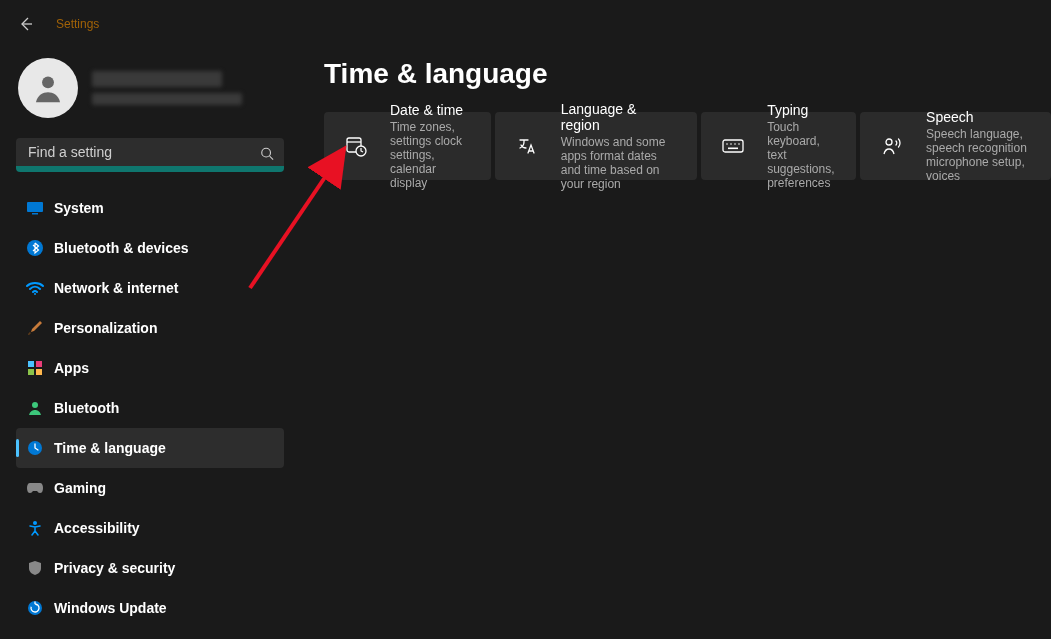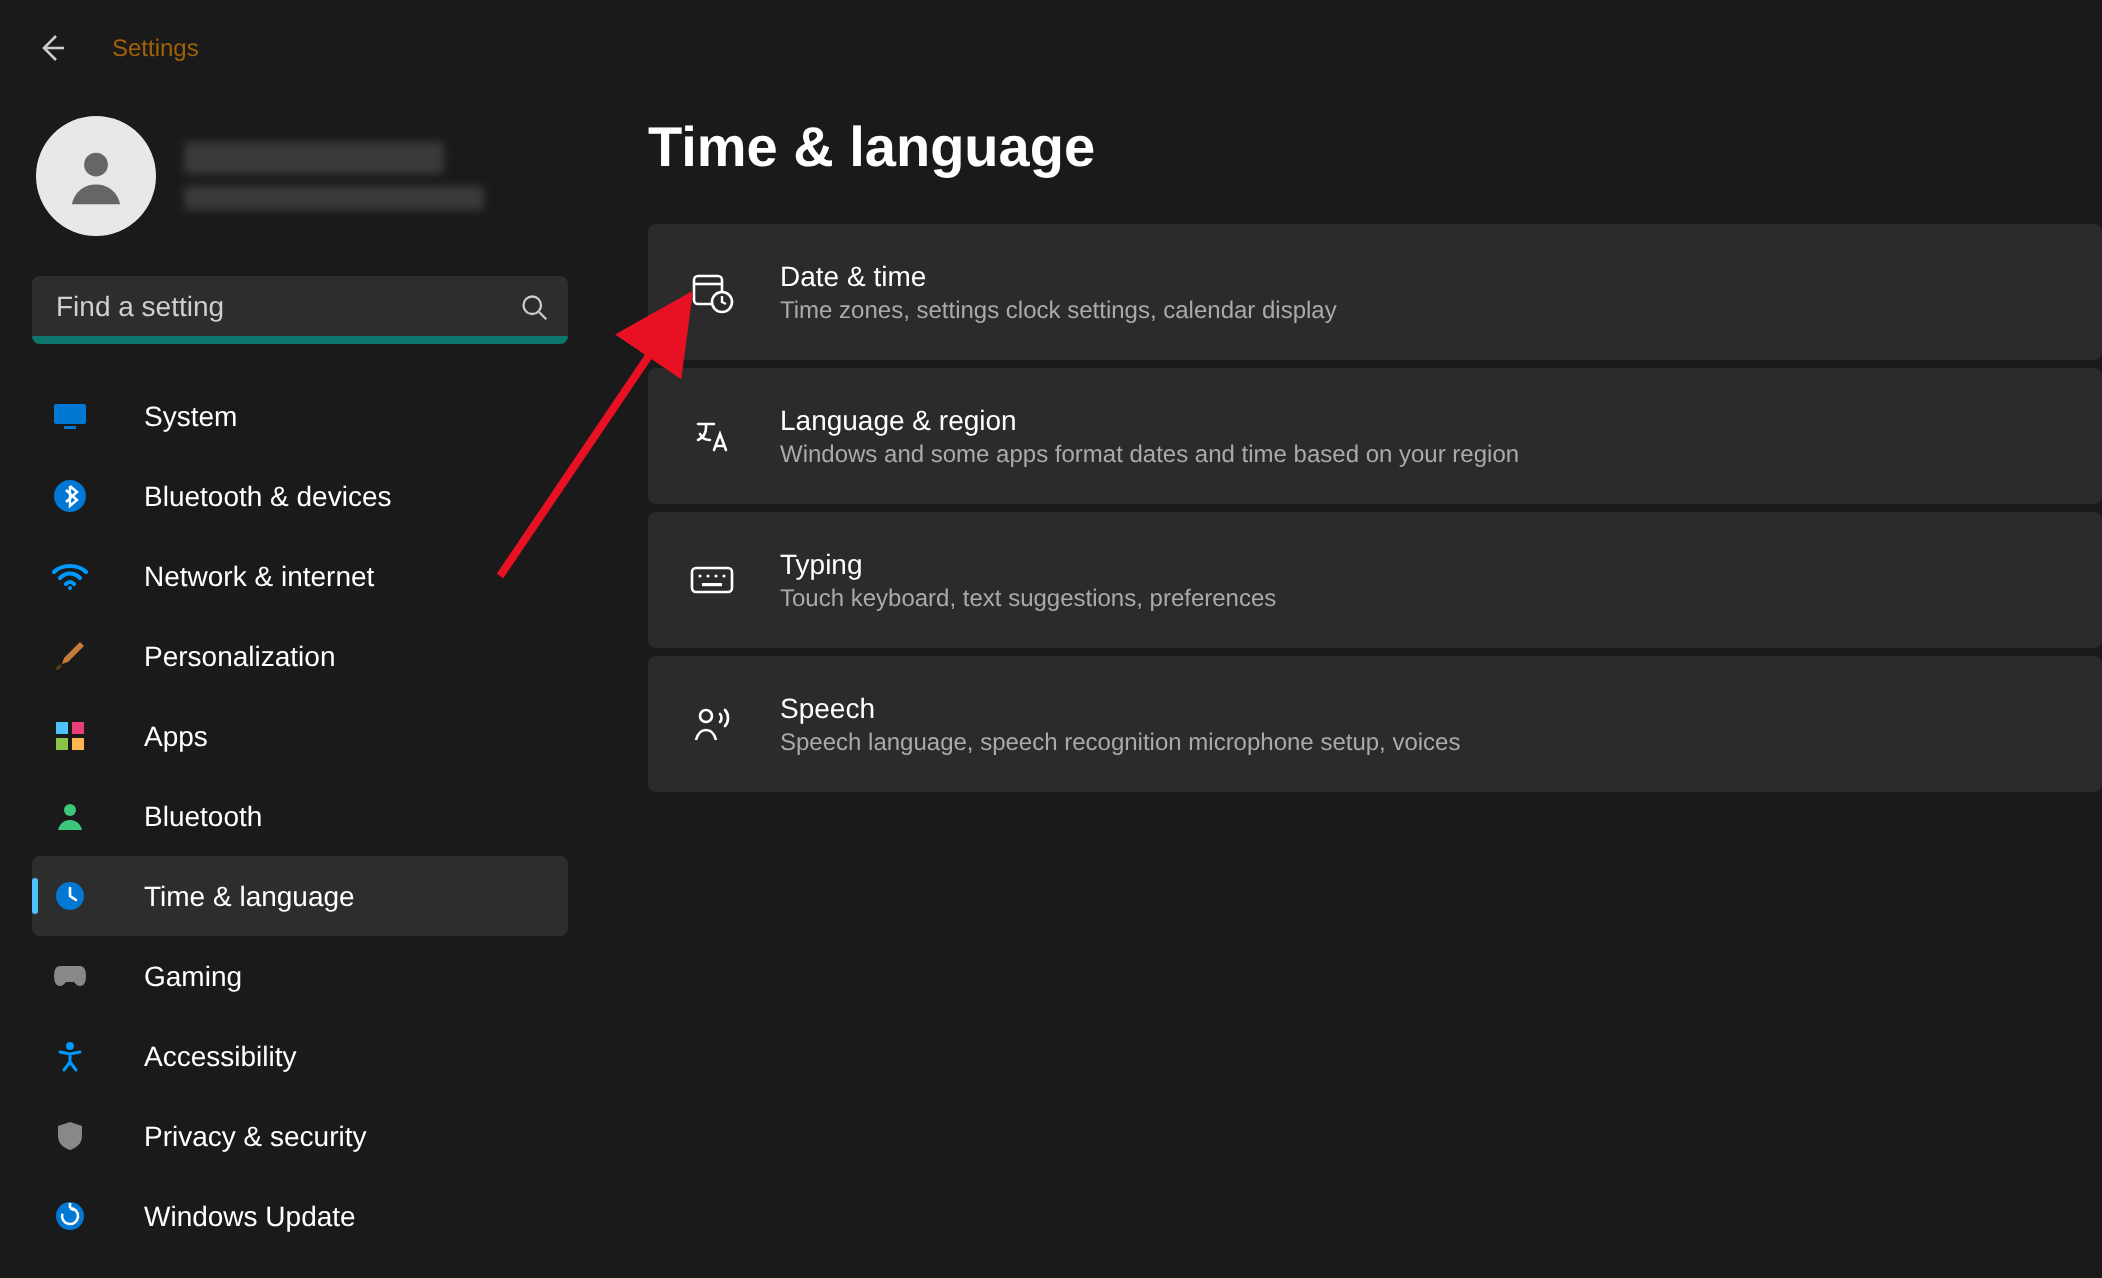--- a/index.html
+++ b/index.html
@@ -61,43 +61,44 @@
     .profile-text .line2 { width: 150px; height: 12px; }
     .search-wrap {
       position: relative;
       margin-bottom: 12px;
     }
     .search {
       width: 100%;
       height: 34px;
       background: #2d2d2d;
       border: none;
-      border-bottom: 4px solid #0f766e;
+      border-bottom: 6px solid #0f766e;
       border-radius: 4px;
       padding: 0 54px 0 12px;
       color: #fff;
       font-size: 14px;
     }
     .search::placeholder { color: #cfcfcf; }
     .search-icon {
       position: absolute; right: 10px; top: 50%; transform: translateY(-50%);
       color: #ccc;
       pointer-events: none;
     }
     .nav { display: flex; flex-direction: column; }
     .nav-item {
       display: flex;
       align-items: center;
-      gap: 28px;
+      gap: 10px;
       height: 40px;
       padding: 0 10px;
       border-radius: 4px;
       cursor: pointer;
       color: #fff;
       position: relative;
+      font-weight: bold;
     }
     .nav-item.active {
       background: #2d2d2d;
     }
     .nav-item.active::before {
       content: "";
       position: absolute;
       left: 0; top: 11px; bottom: 11px;
       width: 3px;
       background: #4cc2ff;
@@ -113,21 +114,21 @@
       flex: 1;
       padding: 10px 0 0 24px;
       display: flex;
       flex-direction: column;
       gap: 22px;
     }
     .page-title {
       font-size: 28px;
       font-weight: 600;
     }
-    .cards { display:flex; flex-direction:column; gap: 4px; }
+    .cards { display:flex; flex-direction:row; gap: 4px; }
     .card {
       background: #2b2b2b;
       border-radius: 4px;
       height: 68px;
       display: flex;
       align-items: center;
       gap: 22px;
       padding: 0 20px;
       cursor: pointer;
     }

